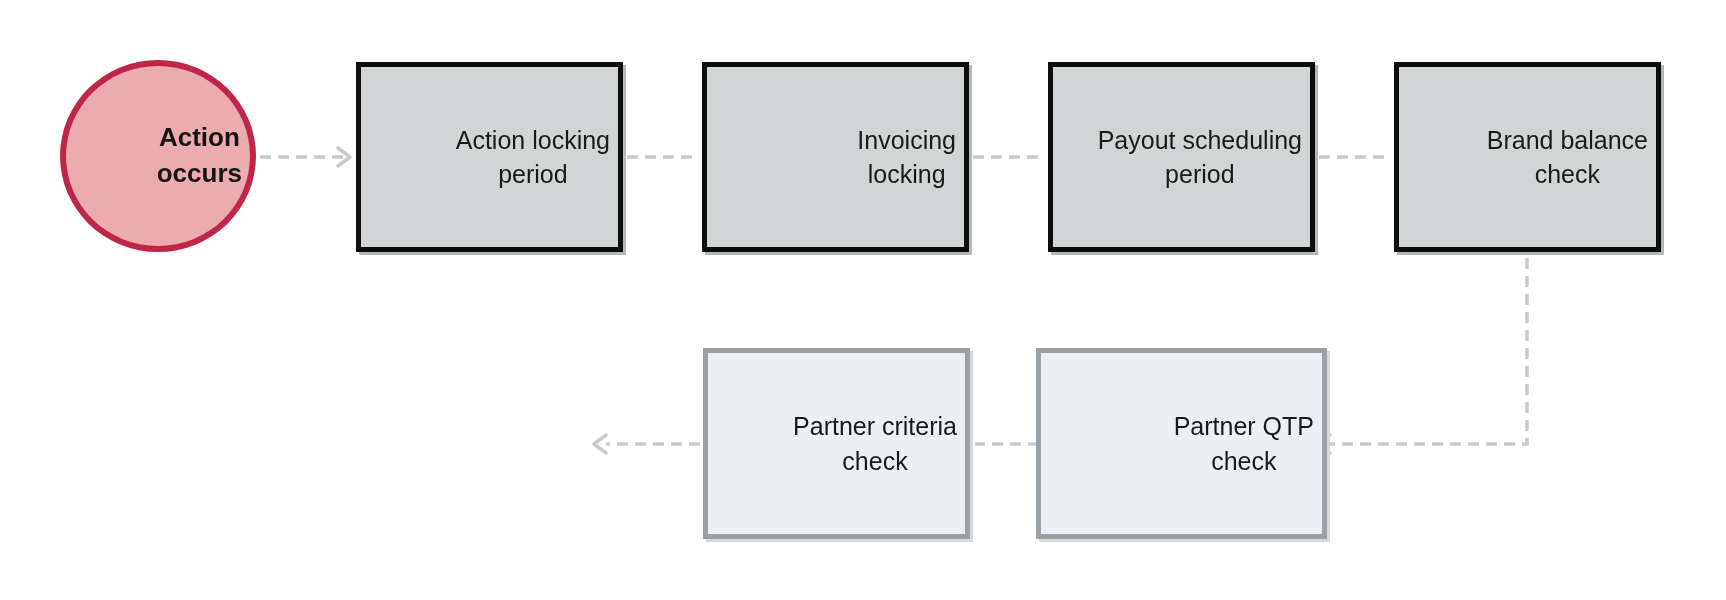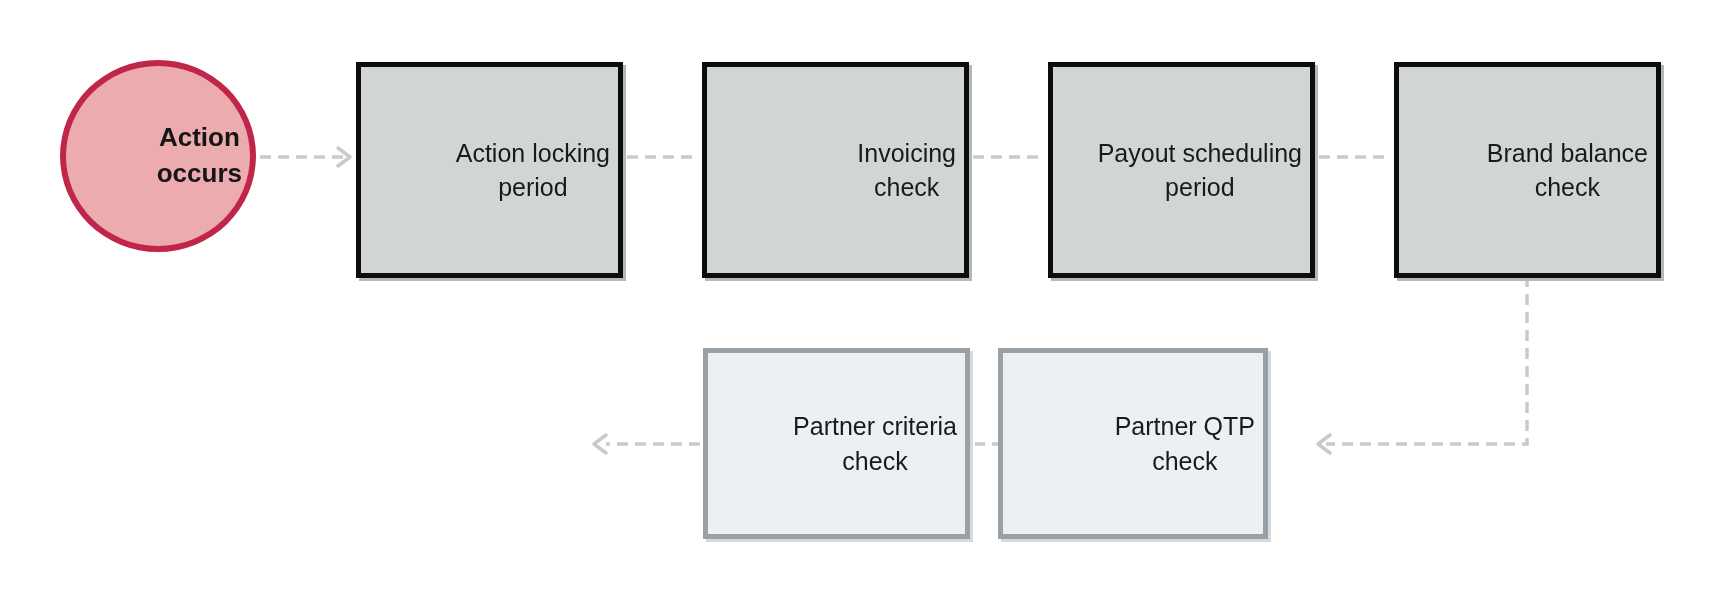--- a/index.html
+++ b/index.html
@@ -55,40 +55,40 @@
     background: var(--circle-fill, #ecabaf);
     border: 6px solid var(--circle-border, #c0254a);
     font-weight: bold;
     font-size: 26px;
     color: #151515;
   }
   .circle-start { left: 60px;  top: 60px;  width: 196px; height: 192px; }
   .circle-end   { left: 396px; top: 350px; width: 192px; height: 190px; }
   .box {
     width: 267px;
-    height: 216px;
+    height: 190px;
     font-size: 25px;
   }
   .box-primary {
     background: var(--primary-box-fill, #d2d5d6);
     border: 5px solid var(--primary-box-border, #0d0d0d);
     box-shadow: 3px 3px 0 #b3b8bb;
   }
   .box-secondary {
     background: var(--secondary-box-fill, #edf0f3);
     border: 5px solid var(--secondary-box-border, #99a0a6);
     box-shadow: 3px 3px 0 #d7dadd;
     height: 191px;
   }
   .box-action-locking    { left: 356px;  top: 62px;  }
   .box-invoicing         { left: 702px;  top: 62px;  }
   .box-payout-scheduling { left: 1048px; top: 62px; padding-left: 34px;  }
   .box-brand-balance     { left: 1394px; top: 62px;  }
   .box-autopay-criteria  { left: 703px;  top: 348px; }
-  .box-partner-qtp       { left: 998px; top: 348px; width: 270px; }
+  .box-partner-qtp       { left: 1036px; top: 348px; width: 291px; }
 </style>
 </head>
 <body>
 
 <div class="canvas">
 
   <svg class="edge-layer" viewBox="0 0 1726 600" xmlns="http://www.w3.org/2000/svg">
 
     <path class="edge" d="M 260 157 H 344"></path>
     <path class="arrowhead" d="M 338 148 L 350 157 L 338 166"></path>
@@ -113,21 +113,21 @@
 occurs</span>
   </div>
 
   <div class="node box box-primary box-action-locking">
     <span class="label">Action locking
 period</span>
   </div>
 
   <div class="node box box-primary box-invoicing">
     <span class="label">Invoicing
-check</span>
+locking</span>
   </div>
 
   <div class="node box box-primary box-payout-scheduling">
     <span class="label">Payout scheduling
 period</span>
   </div>
 
   <div class="node box box-primary box-brand-balance">
     <span class="label">Brand balance
 check</span>

